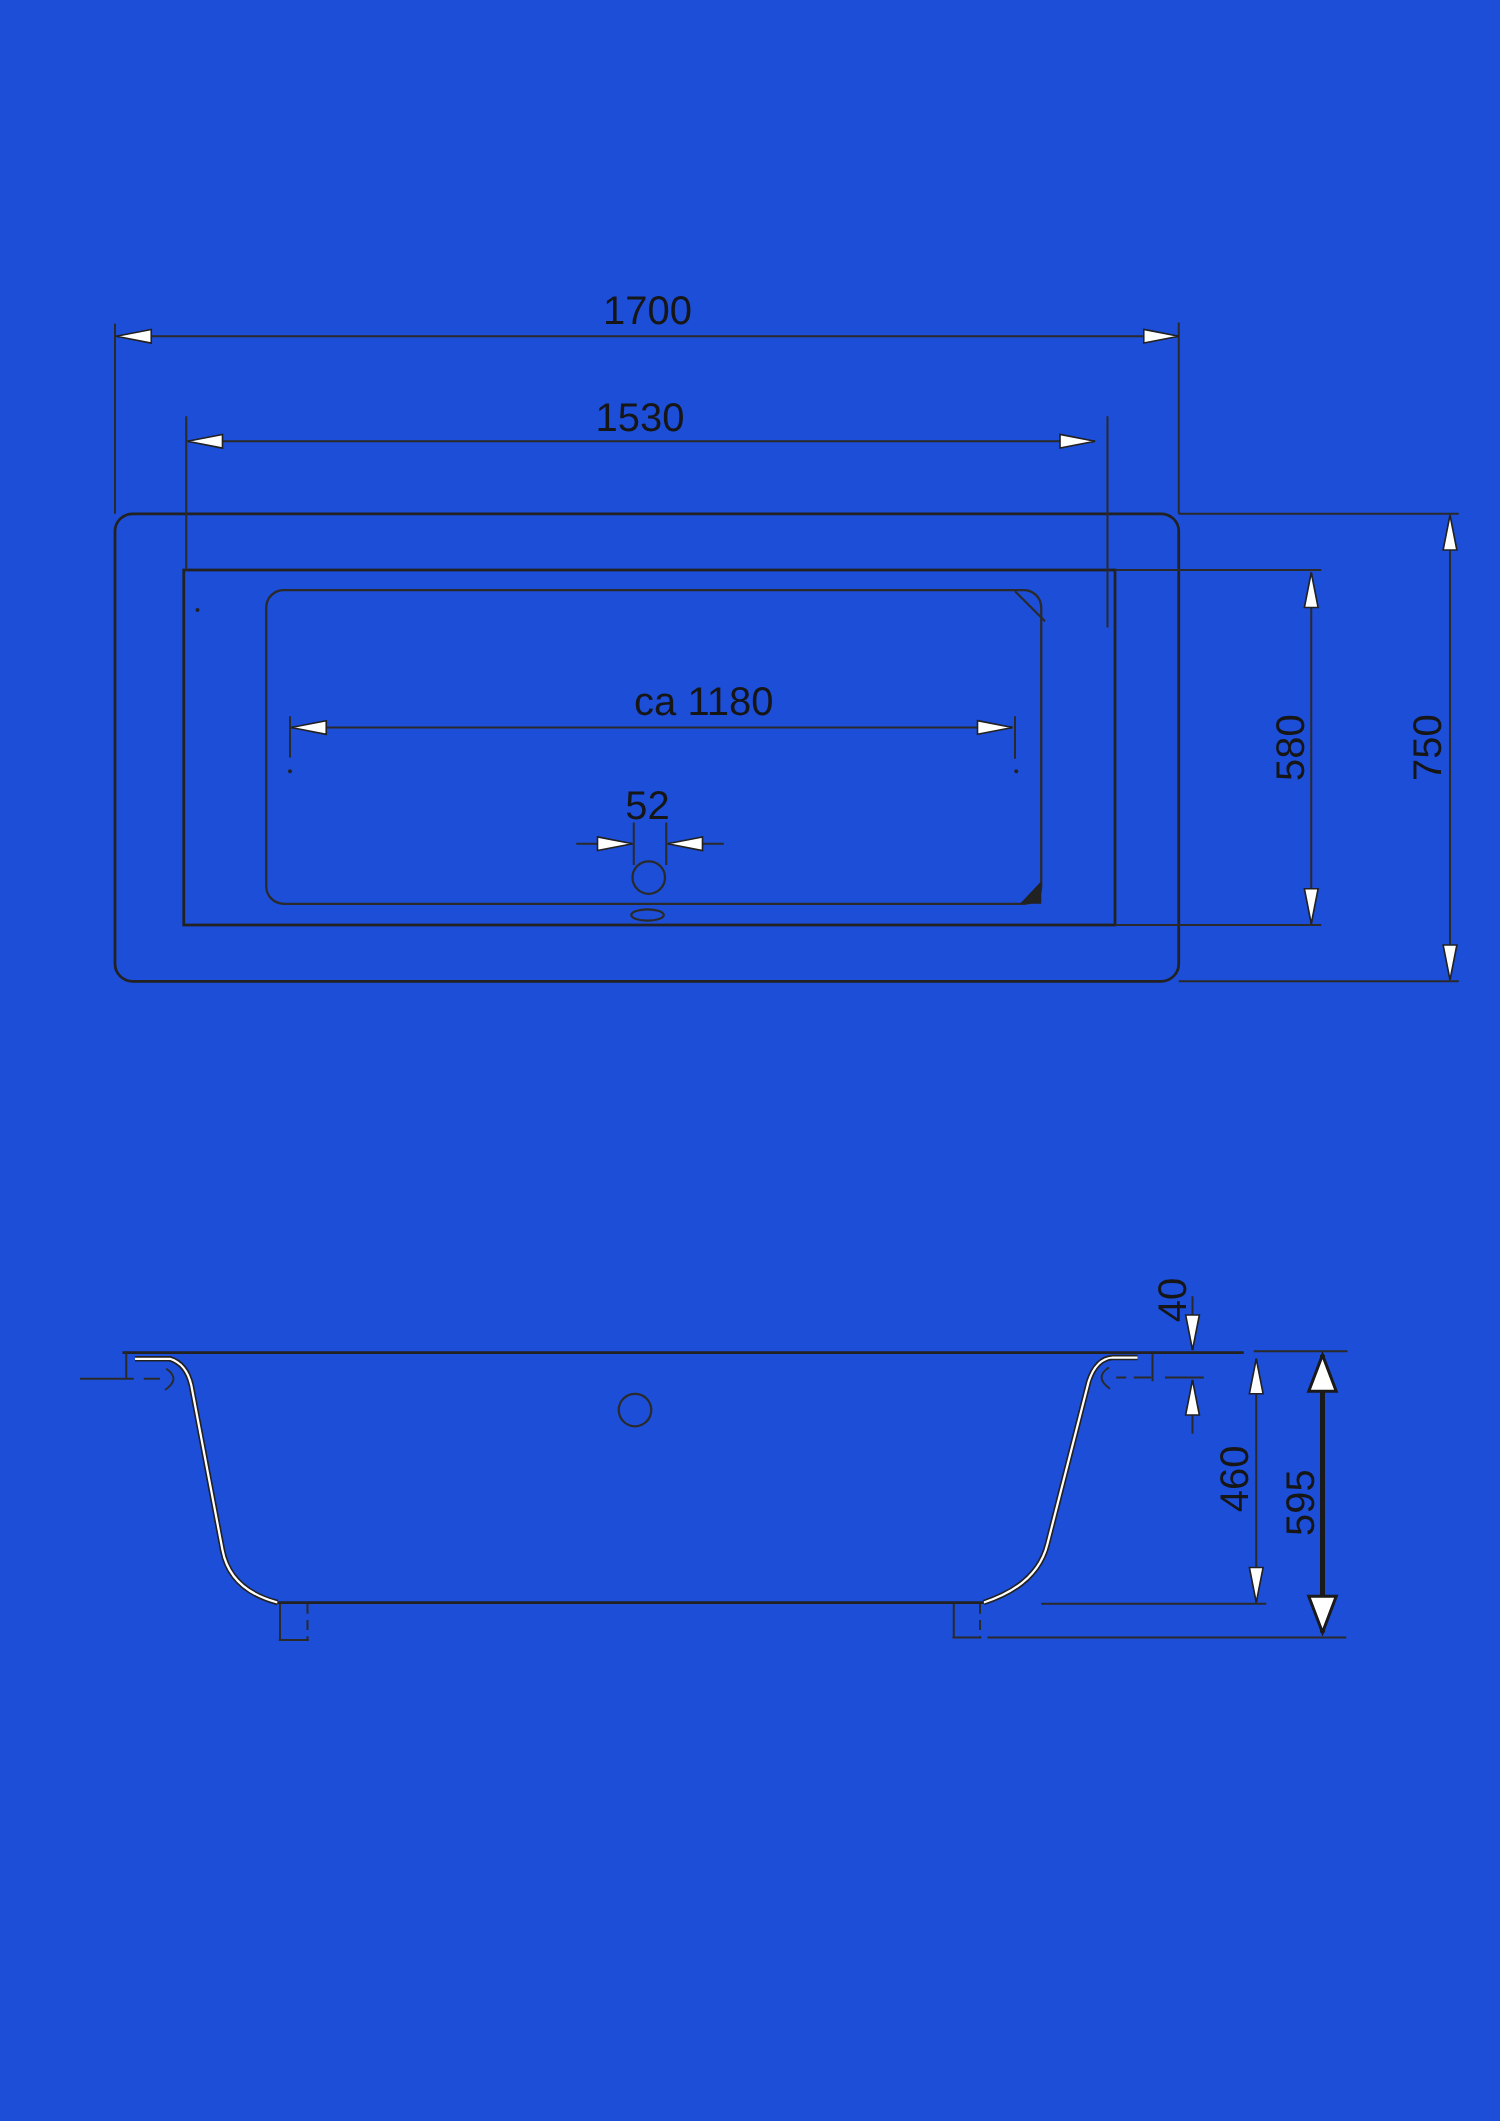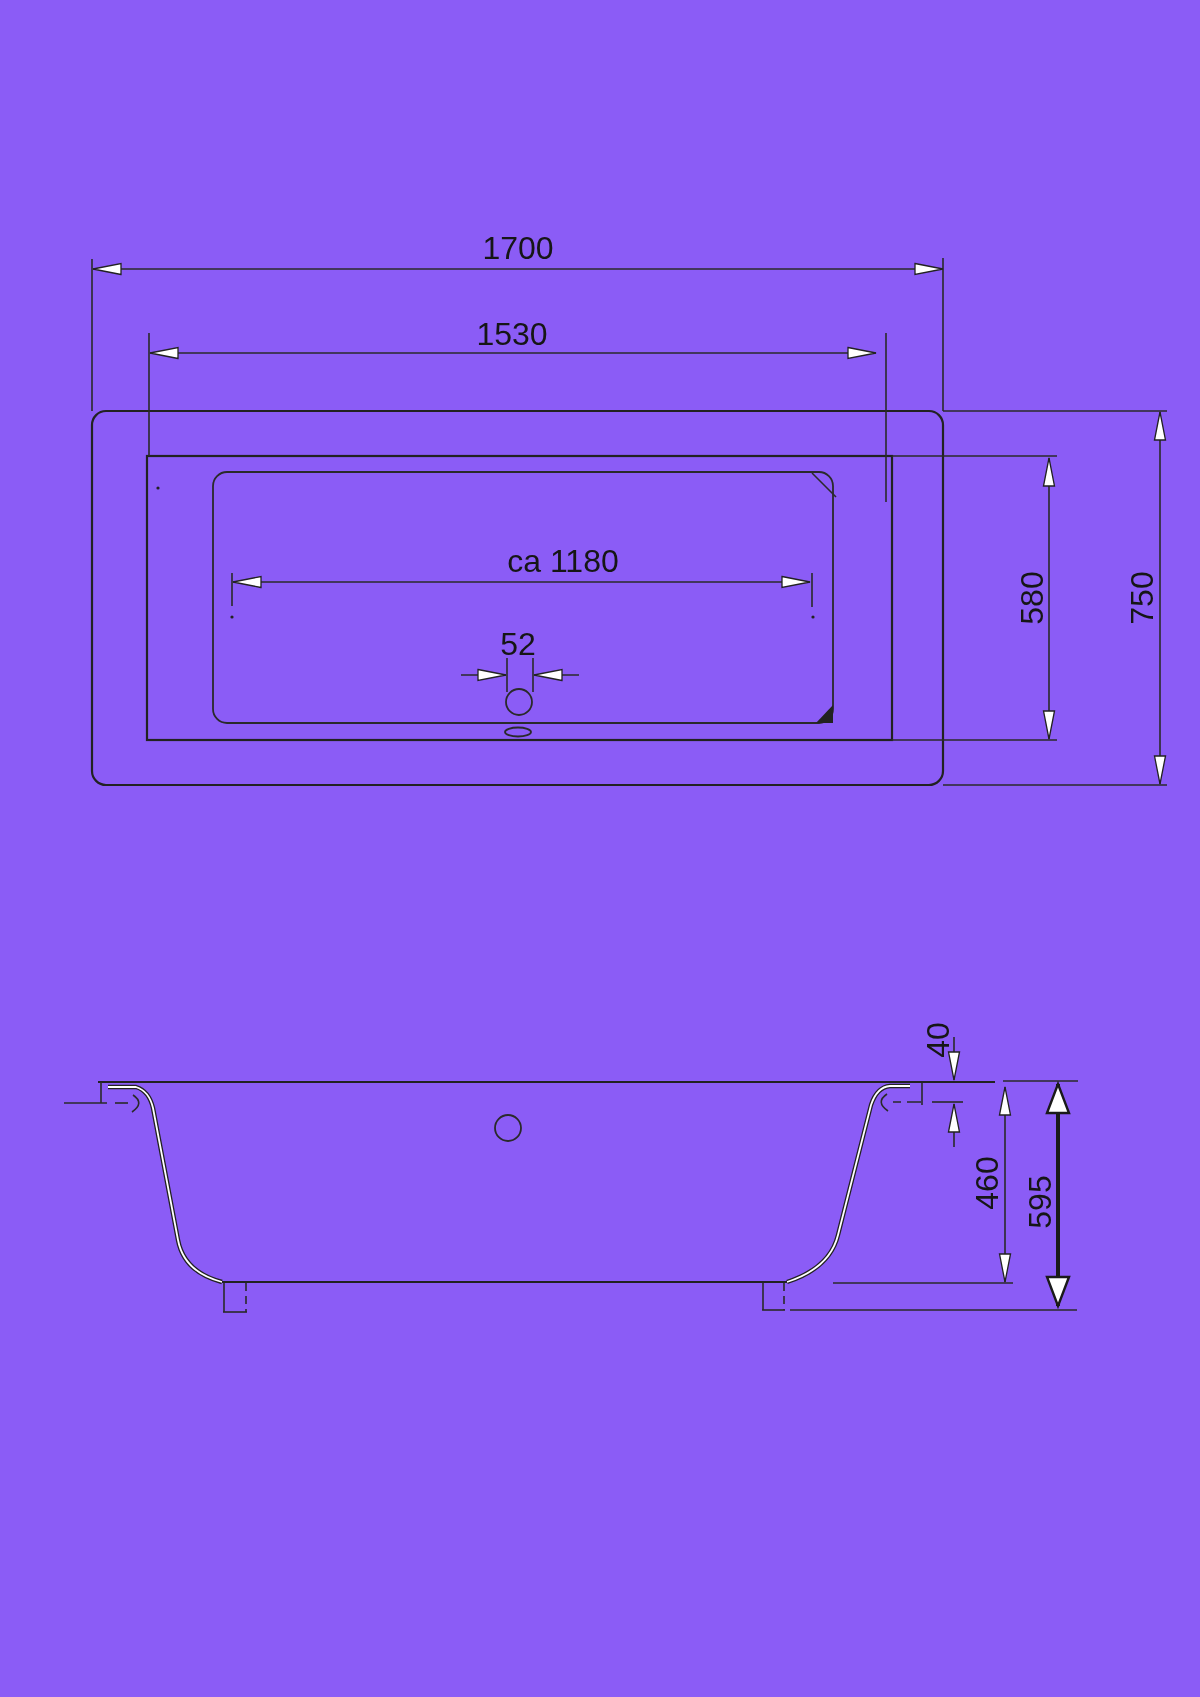--- a/index.html
+++ b/index.html
@@ -1,16 +1,16 @@
 <!DOCTYPE html>
 <html><head>
 <meta charset="utf-8">
 <style>
   html,body{margin:0;padding:0;background:#ffffff;}
-  .page{width:1200px;height:1697px;background:#8b5cf6;position:relative;overflow:hidden;}
+  .page{width:1200px;height:1697px;background:#1d4ed8;position:relative;overflow:hidden;}
   svg{display:block;}
   .ln     {stroke:#222222;fill:none;stroke-width:2.2;}
   .ln-med {stroke:#2a2a2a;fill:none;stroke-width:1.8;}
   .dim    {stroke:#2a2a2a;fill:none;stroke-width:1.6;}
   .dim-b  {stroke:#1a1a1a;fill:none;stroke-width:4;}
   .wall-o {stroke:#222222;fill:none;stroke-width:4.4;}
   .wall-i {stroke:#ffffff;fill:none;stroke-width:1.8;}
   .txt{font-family:"Liberation Sans",sans-serif;font-size:32px;fill:#161616;}
   .mark{fill:#222222;stroke:none;}
 </style>

